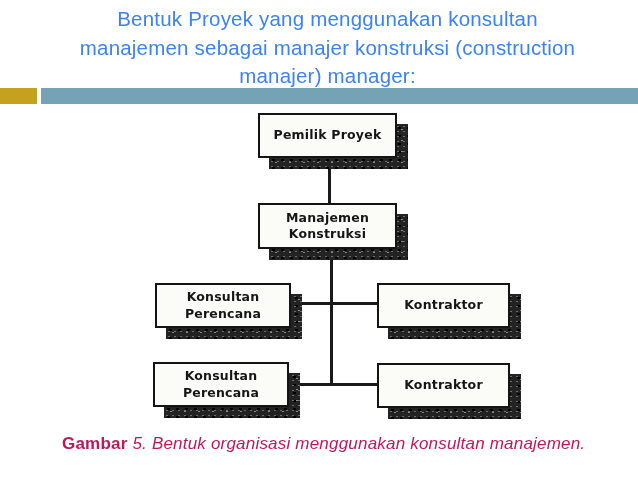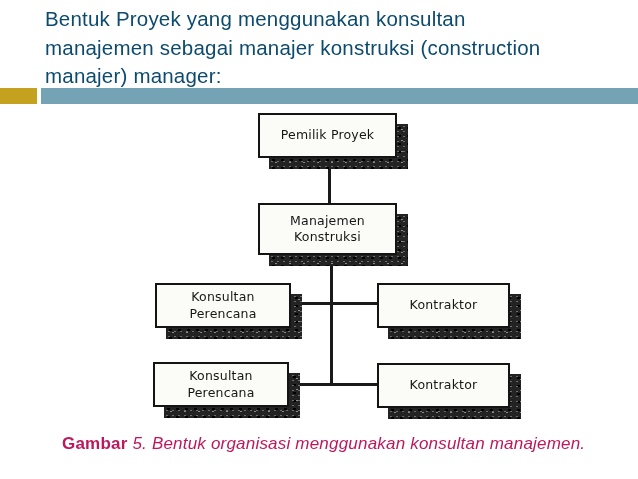--- a/index.html
+++ b/index.html
@@ -4,22 +4,23 @@
 <style>
   html,body { margin:0; padding:0; background:#ffffff; }
   .slide {
     position:relative; width:638px; height:479px; background:#ffffff;
     font-family:"Liberation Sans", sans-serif; overflow:hidden;
   }
 
   
   .title {
     position:absolute; left:45px; top:5px; width:565px;
-    font-size:20.5px; line-height:28.5px; color:#0c4a6e;
+    font-size:20.5px; line-height:28.5px; color:#3b82f6;
     letter-spacing:0.2px;
+    text-align:center;
   }
   .title .it { }
 
   
   .bar { position:absolute; top:88px; height:16px; }
   .bar-gold { left:0; width:37px; background:#C4A11F; }
   .bar-teal { left:41px; width:597px; background:#73A3B4; }
 
   
   .connector { position:absolute; background:#1a1a1a; z-index:1; }
@@ -33,21 +34,21 @@
       radial-gradient(#6e6e6e 14%, rgba(0,0,0,0) 15%),
       radial-gradient(#000000 18%, rgba(0,0,0,0) 19%),
       radial-gradient(#8a8a8a 9%, rgba(0,0,0,0) 10%);
     background-size:6px 5px, 9px 8px, 14px 11px;
   }
   .node-face {
     position:absolute; left:0; top:0; right:0; bottom:0;
     background:#FBFBF7; border:2px solid #141414;
     display:flex; align-items:center; justify-content:center;
     text-align:center;
-    font-family:"DejaVu Sans", sans-serif; font-weight:400;
+    font-family:"DejaVu Sans", sans-serif; font-weight:700;
     font-size:12.5px; line-height:1.3; color:#161616; letter-spacing:0.2px;
     padding:2px;
   }
 
   
   .caption {
     position:absolute; left:62px; top:434px; width:560px;
     font-size:17px; color:#be185d; letter-spacing:0.2px; white-space:nowrap;
   }
   .caption .bold { font-weight:bold; }
@@ -72,21 +73,21 @@
     <div class="connector" style="left:328px; top:157px; width:3px; height:48px;"></div>
     <div class="connector" style="left:330px; top:250px; width:3px; height:136px;"></div>
     <div class="connector" style="left:293px; top:302px; width:84px; height:3px;"></div>
     <div class="connector" style="left:293px; top:383px; width:84px; height:3px;"></div>
 
     <div class="node" style="left:258px; top:113px; width:139px; height:45px;">
       <div class="node-shadow"></div>
       <div class="node-face">Pemilik Proyek</div>
     </div>
 
-    <div class="node" style="left:258px; top:203px; width:139px; height:52px;">
+    <div class="node" style="left:258px; top:203px; width:139px; height:46px;">
       <div class="node-shadow"></div>
       <div class="node-face">Manajemen Konstruksi</div>
     </div>
 
     <div class="node" style="left:155px; top:283px; width:136px; height:45px;">
       <div class="node-shadow"></div>
       <div class="node-face">Konsultan Perencana</div>
     </div>
 
     <div class="node" style="left:377px; top:283px; width:133px; height:45px;">

